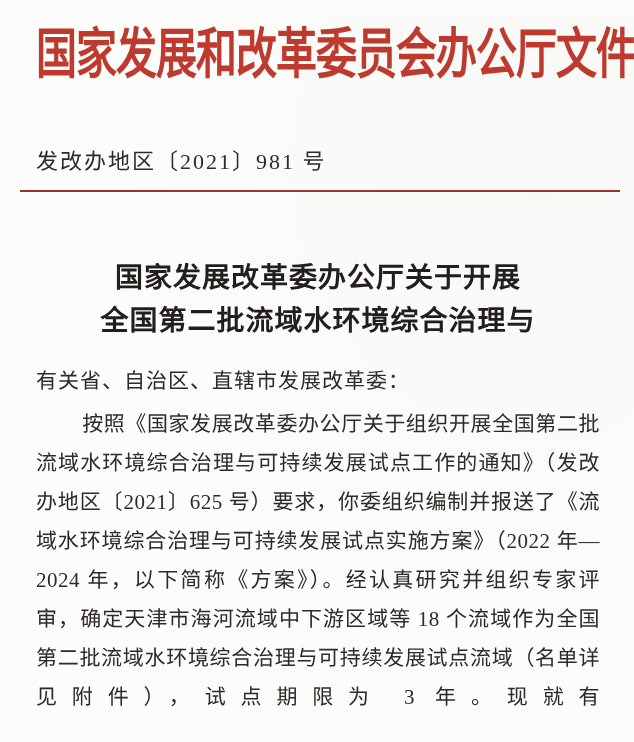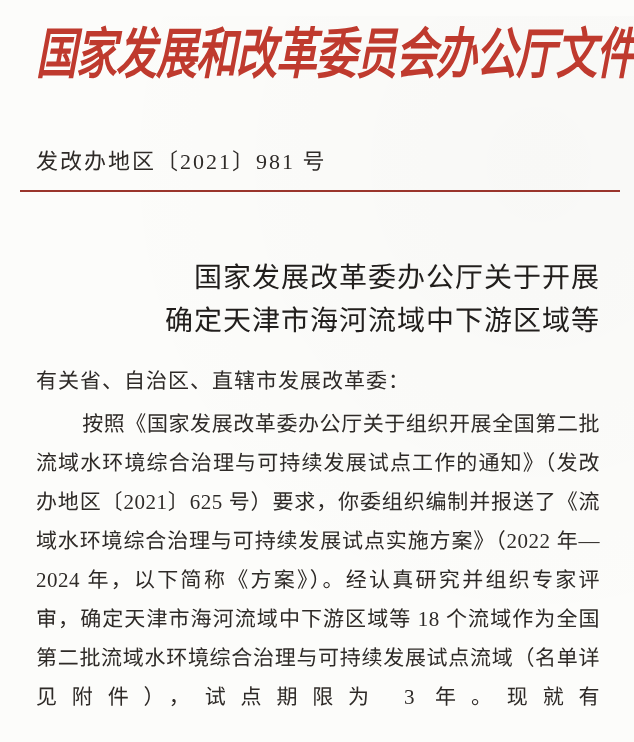--- a/index.html
+++ b/index.html
@@ -25,21 +25,20 @@
     background:
       radial-gradient(ellipse at 85% 20%, rgba(0,0,0,0.015), transparent 60%),
       var(--paper);
   }
   
   .masthead {
     margin-top: 16px;
     height: 76px;
     text-align: center;
     white-space: nowrap;
-    font-style: italic;
   }
   .masthead .stretch {
     display: inline-block;
     font-size: 41px;
     font-weight: 700;
     letter-spacing: -1px;
     line-height: 76px;
     color: var(--masthead-red);
     transform: scaleY(1.34);
     transform-origin: center;
@@ -56,22 +55,22 @@
   
   .rule {
     height: 2px;
     background: var(--rule-red);
     margin: 14px -20px 0 -16px;
     border: none;
   }
   
   .title {
     margin-top: 64px;
-    text-align: right;
-    font-weight: 400;
+    text-align: center;
+    font-weight: 700;
     font-size: 28px;
     line-height: 43px;
     letter-spacing: 1px;
     color: #211e1c;
   }
   
   .salutation {
     margin-top: 24px;
     font-size: 21px;
     line-height: 31px;
@@ -98,20 +97,20 @@
   <div class="masthead">
     <span class="stretch">国家发展和改革委员会办公厅文件</span>
   </div>
 
   <div class="doc-number">发改办地区〔2021〕981 号</div>
 
   <div class="rule"></div>
 
   <div class="title">
     <div>国家发展改革委办公厅关于开展</div>
-    <div>确定天津市海河流域中下游区域等</div>
+    <div>全国第二批流域水环境综合治理与</div>
   </div>
 
   <div class="salutation">有关省、自治区、直辖市发展改革委：</div>
 
   <p class="body-para">按照《国家发展改革委办公厅关于组织开展全国第二批流域水环境综合治理与可持续发展试点工作的通知》（发改办地区〔2021〕625 号）要求，你委组织编制并报送了《流域水环境综合治理与可持续发展试点实施方案》（2022 年—2024 年，以下简称《方案》）。经认真研究并组织专家评审，确定天津市海河流域中下游区域等 18 个流域作为全国第二批流域水环境综合治理与可持续发展试点流域（名单详见附件），试点期限为 3 年。现就有</p>
 
 </div>
 
 </body></html>

